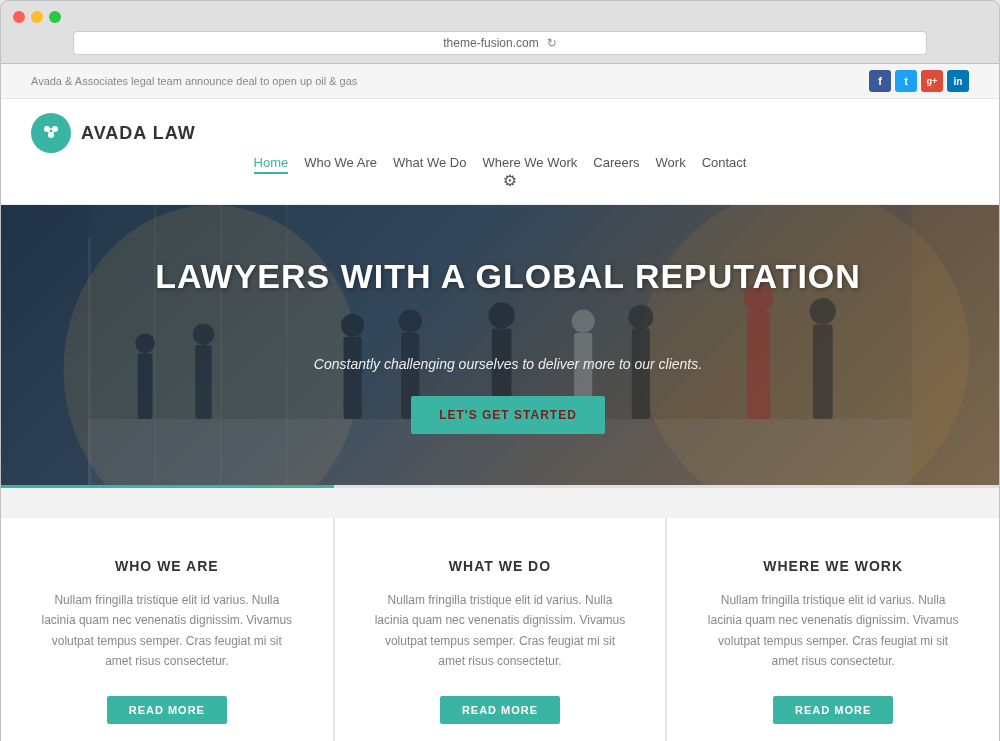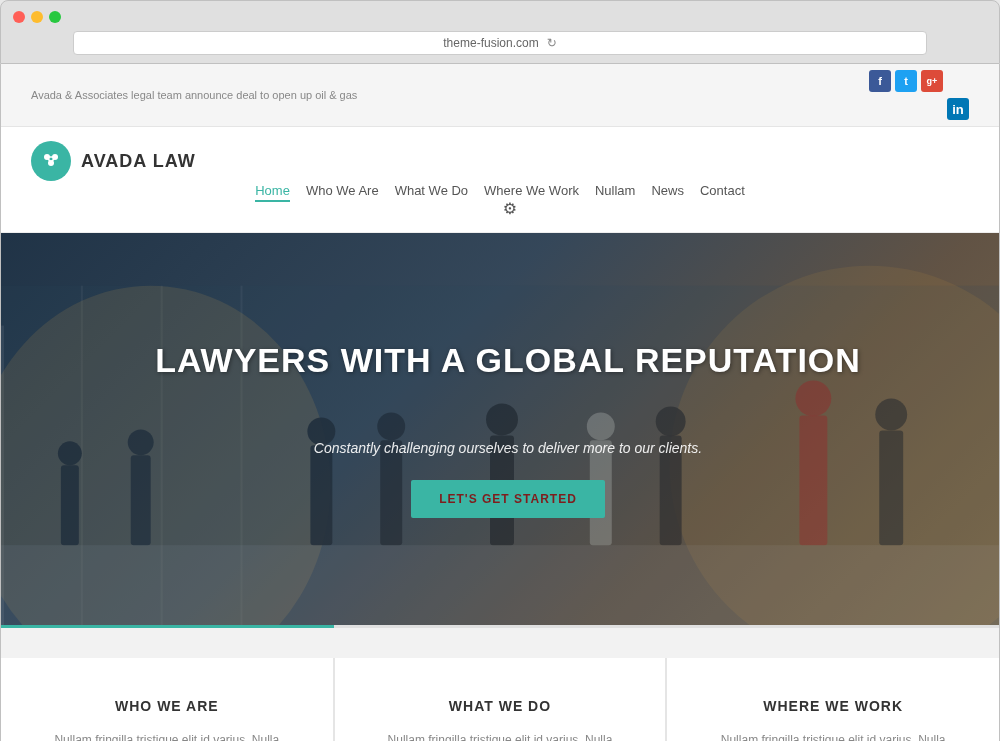--- a/index.html
+++ b/index.html
@@ -93,21 +93,21 @@
     }
     .nav-links a.active { color: #3ab5a4; border-bottom: 2px solid #3ab5a4; padding-bottom: 2px; }
     .gear-btn {
       margin-left: 20px; color: #555; font-size: 16px; cursor: pointer;
       background: none; border: none;
     }
 
     
     .hero {
       position: relative;
-      height: 392px;
+      height: 280px;
       overflow: hidden;
       background: #2a3a4a;
       padding-left: 16px;
     }
     .hero-bg {
       position: absolute; inset: 0;
       background: linear-gradient(
         135deg,
         rgba(30,50,70,0.85) 0%,
         rgba(60,80,100,0.6) 40%,
@@ -187,21 +187,21 @@
 </div>
 
 <div class="site-wrapper">
 
   <div class="top-bar">
     <span class="top-bar-text">Avada &amp; Associates legal team announce deal to open up oil &amp; gas</span>
     <div class="social-icons">
       <div class="social-icon si-fb">f</div>
       <div class="social-icon si-tw">t</div>
       <div class="social-icon si-gp" style="font-size:9px;">g+</div>
-      <div class="social-icon si-li" style="font-size:13px;margin-top:28px;">in</div>
+      <div class="social-icon si-li" style="font-size:10px;">in</div>
     </div>
   </div>
 
   <nav class="navbar">
     <div class="logo">
       <div class="logo-icon">
         <svg viewBox="0 0 24 24" fill="white">
           <circle cx="8" cy="8" r="3"></circle>
           <circle cx="16" cy="8" r="3"></circle>
           <circle cx="12" cy="14" r="3"></circle>
@@ -210,22 +210,22 @@
           <line x1="16" y1="8" x2="12" y2="14" stroke="white" stroke-width="1.5"></line>
         </svg>
       </div>
       <span class="logo-text">AVADA LAW</span>
     </div>
     <ul class="nav-links">
       <li><a href="#" class="active">Home</a></li>
       <li><a href="#">Who We Are</a></li>
       <li><a href="#">What We Do</a></li>
       <li><a href="#">Where We Work</a></li>
-      <li><a href="#">Nullam</a></li>
-      <li><a href="#">News</a></li>
+      <li><a href="#">Careers</a></li>
+      <li><a href="#">Work</a></li>
       <li><a href="#">Contact</a></li>
     </ul>
     <button class="gear-btn">⚙</button>
   </nav>
 
   <section class="hero">
     <div class="hero-bg"></div>
 
     <svg style="position:absolute;bottom:0;left:0;width:100%;height:100%;opacity:0.5;" viewBox="0 0 1000 340" preserveAspectRatio="xMidYMax meet">
 

